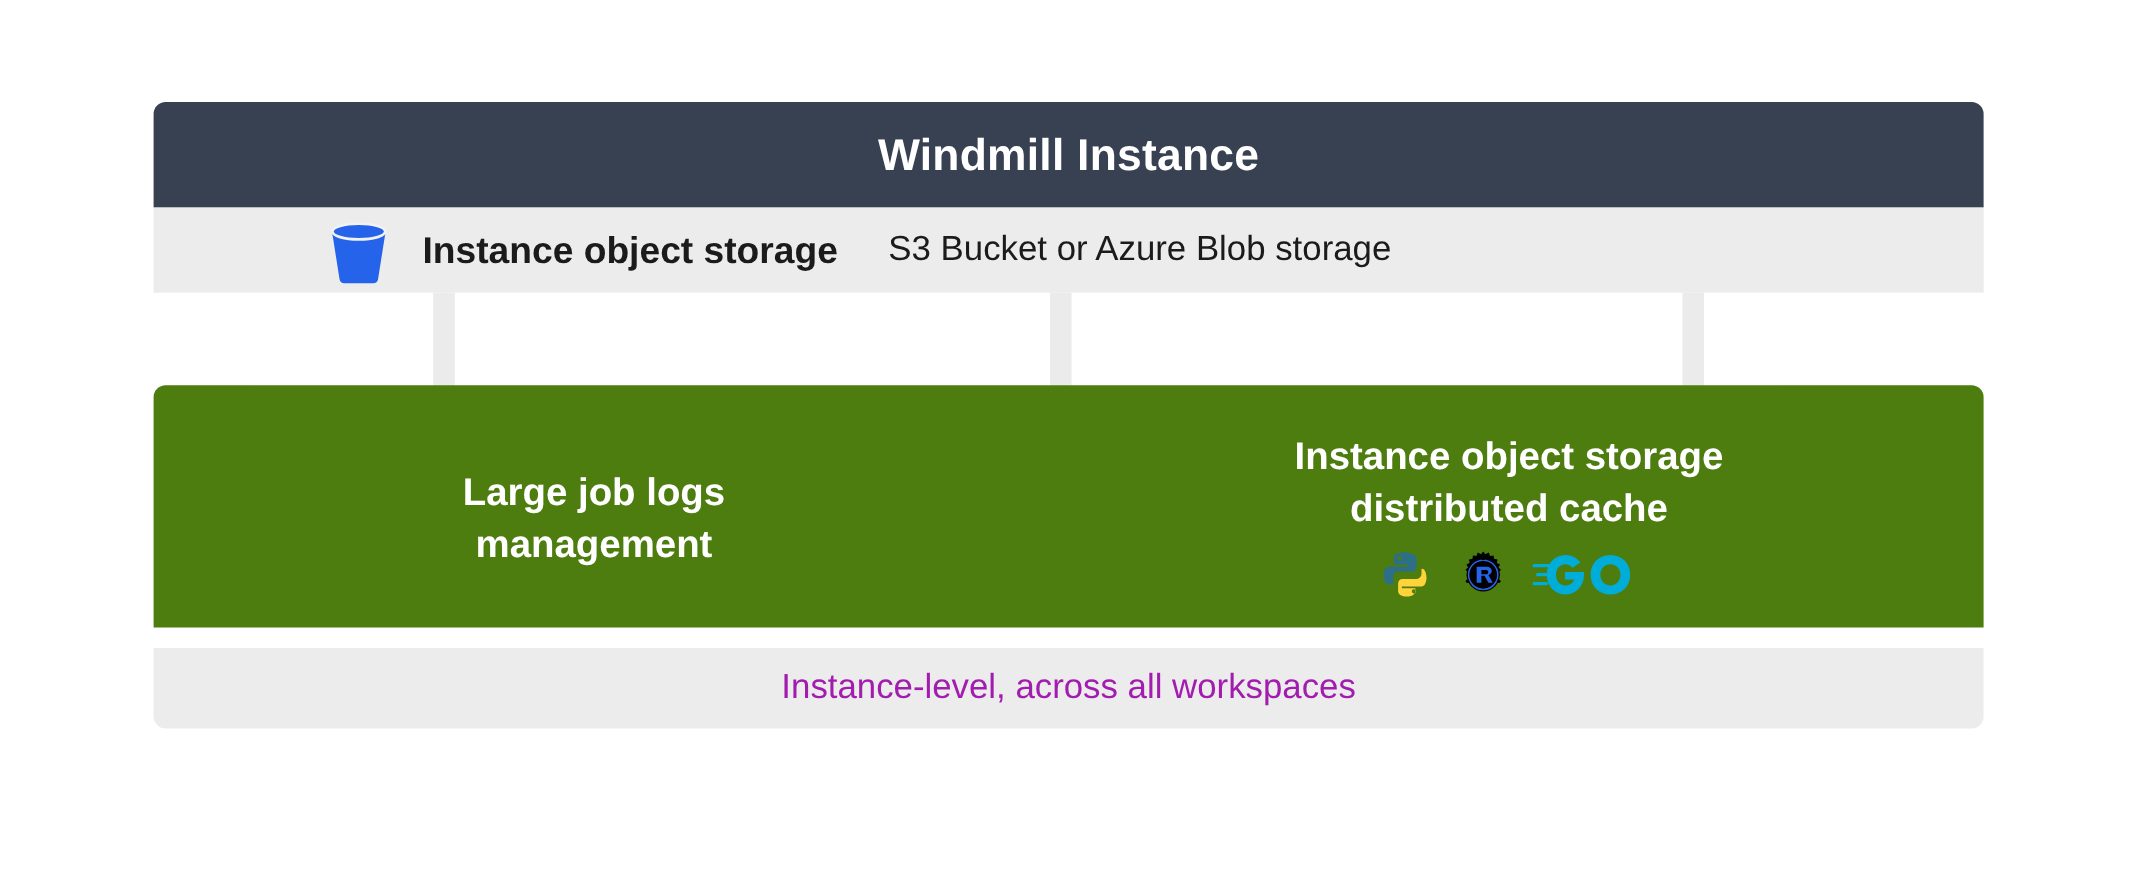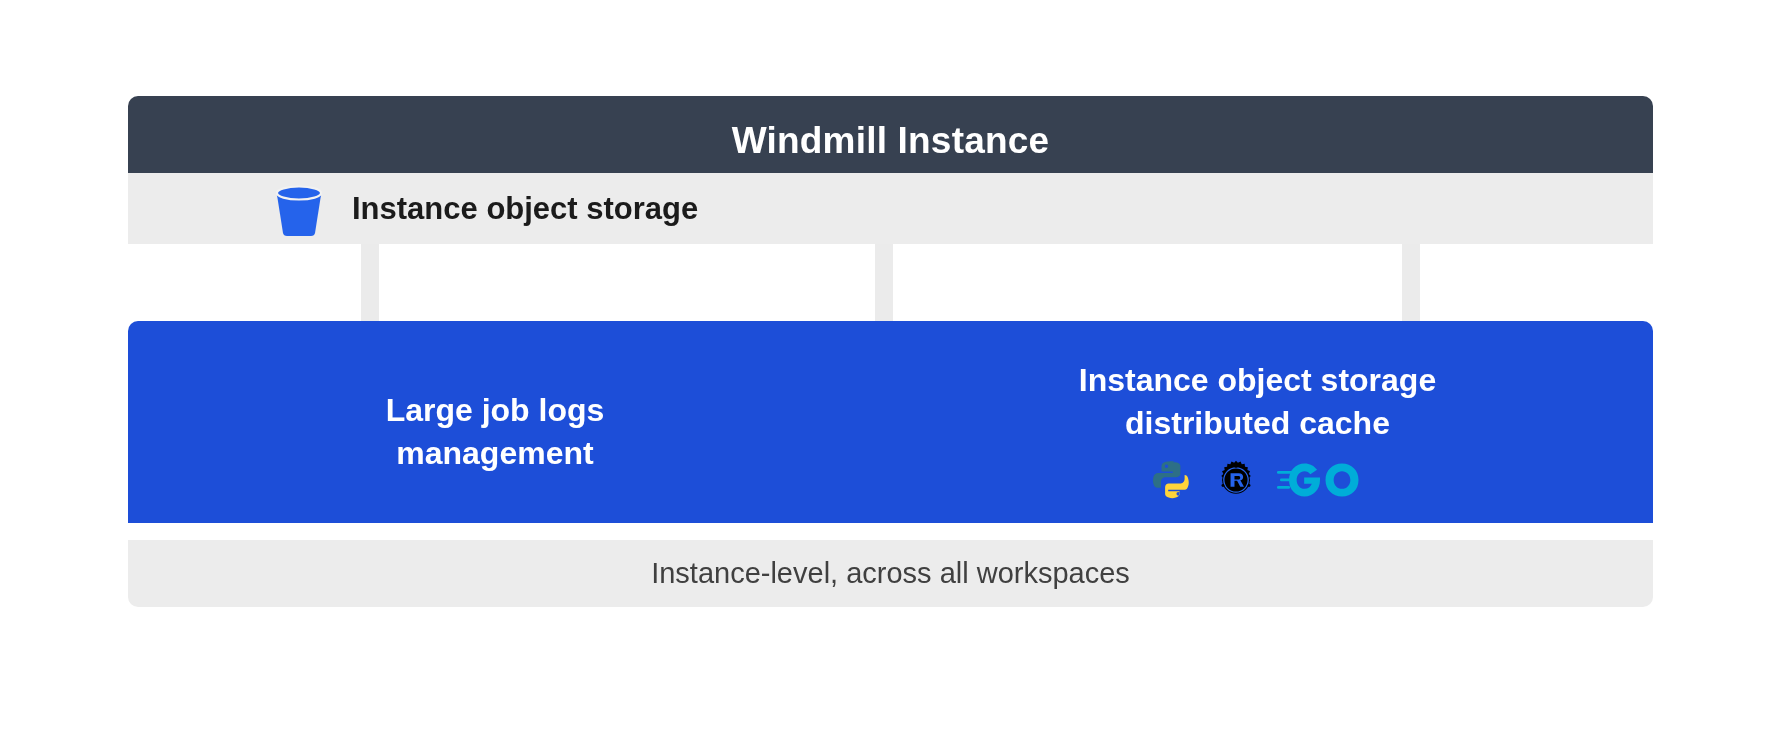--- a/index.html
+++ b/index.html
@@ -23,21 +23,21 @@
     left: 128px;
     top: 85px;
     width: 1525px;
     height: 578px;
   }
 
   
   .header-band {
     position: absolute;
     left: 0;
-    top: 11px;
+    top: 0;
     width: 100%;
     height: 88px;
     background: #374151;
     border-radius: 10px 10px 0 0;
     display: flex;
     align-items: center;
     justify-content: center;
     box-sizing: border-box;
   }
   .header-title {
@@ -123,21 +123,21 @@
   #arrow-2 { left: 726px; }
   #arrow-3 { left: 1253px; }
 
   
   .feature-panel {
     position: absolute;
     left: 0;
     top: 236px;
     width: 100%;
     height: 202px;
-    background: #1d4ed8;
+    background: #4d7c0f;
     border-radius: 10px 10px 0 0;
     display: flex;
     align-items: stretch;
     box-sizing: border-box;
   }
   .feature-col {
     flex: 1 1 0;
     display: flex;
     flex-direction: column;
     align-items: center;
@@ -187,21 +187,21 @@
     width: 100%;
     height: 67px;
     background: #ececec;
     border-radius: 0 0 10px 10px;
     display: flex;
     align-items: center;
     justify-content: center;
     box-sizing: border-box;
   }
   .footer-text {
-    color: #404040;
+    color: #a21caf;
     font-size: 29px;
     font-weight: normal;
     white-space: nowrap;
   }
 </style>
 </head>
 <body>
 
 <div id="canvas">
   <div class="diagram">
@@ -212,20 +212,21 @@
 
     <div class="storage-band">
       <span class="bucket-icon">
         <svg width="62" height="62" viewBox="0 0 62 62" aria-hidden="true">
           <path d="M9 17 L15 55 Q15.6 58 19 58 L43 58 Q46.4 58 47 55 L53 17 Z" fill="#2563EB"></path>
           <ellipse cx="31" cy="17.5" rx="22" ry="6.5" fill="#2563EB"></ellipse>
           <ellipse cx="31" cy="15" rx="22" ry="6.5" fill="#2563EB" stroke="#f2f2f2" stroke-width="2.2"></ellipse>
         </svg>
       </span>
       <span class="storage-label">Instance object storage</span>
+      <span class="storage-sub">S3 Bucket or Azure Blob storage</span>
     </div>
 
     <div class="gap-zone"></div>
 
     <div class="arrow" id="arrow-1">
       <div class="shaft"></div>
       <div class="head"></div>
     </div>
     <div class="arrow" id="arrow-2">
       <div class="shaft"></div>

